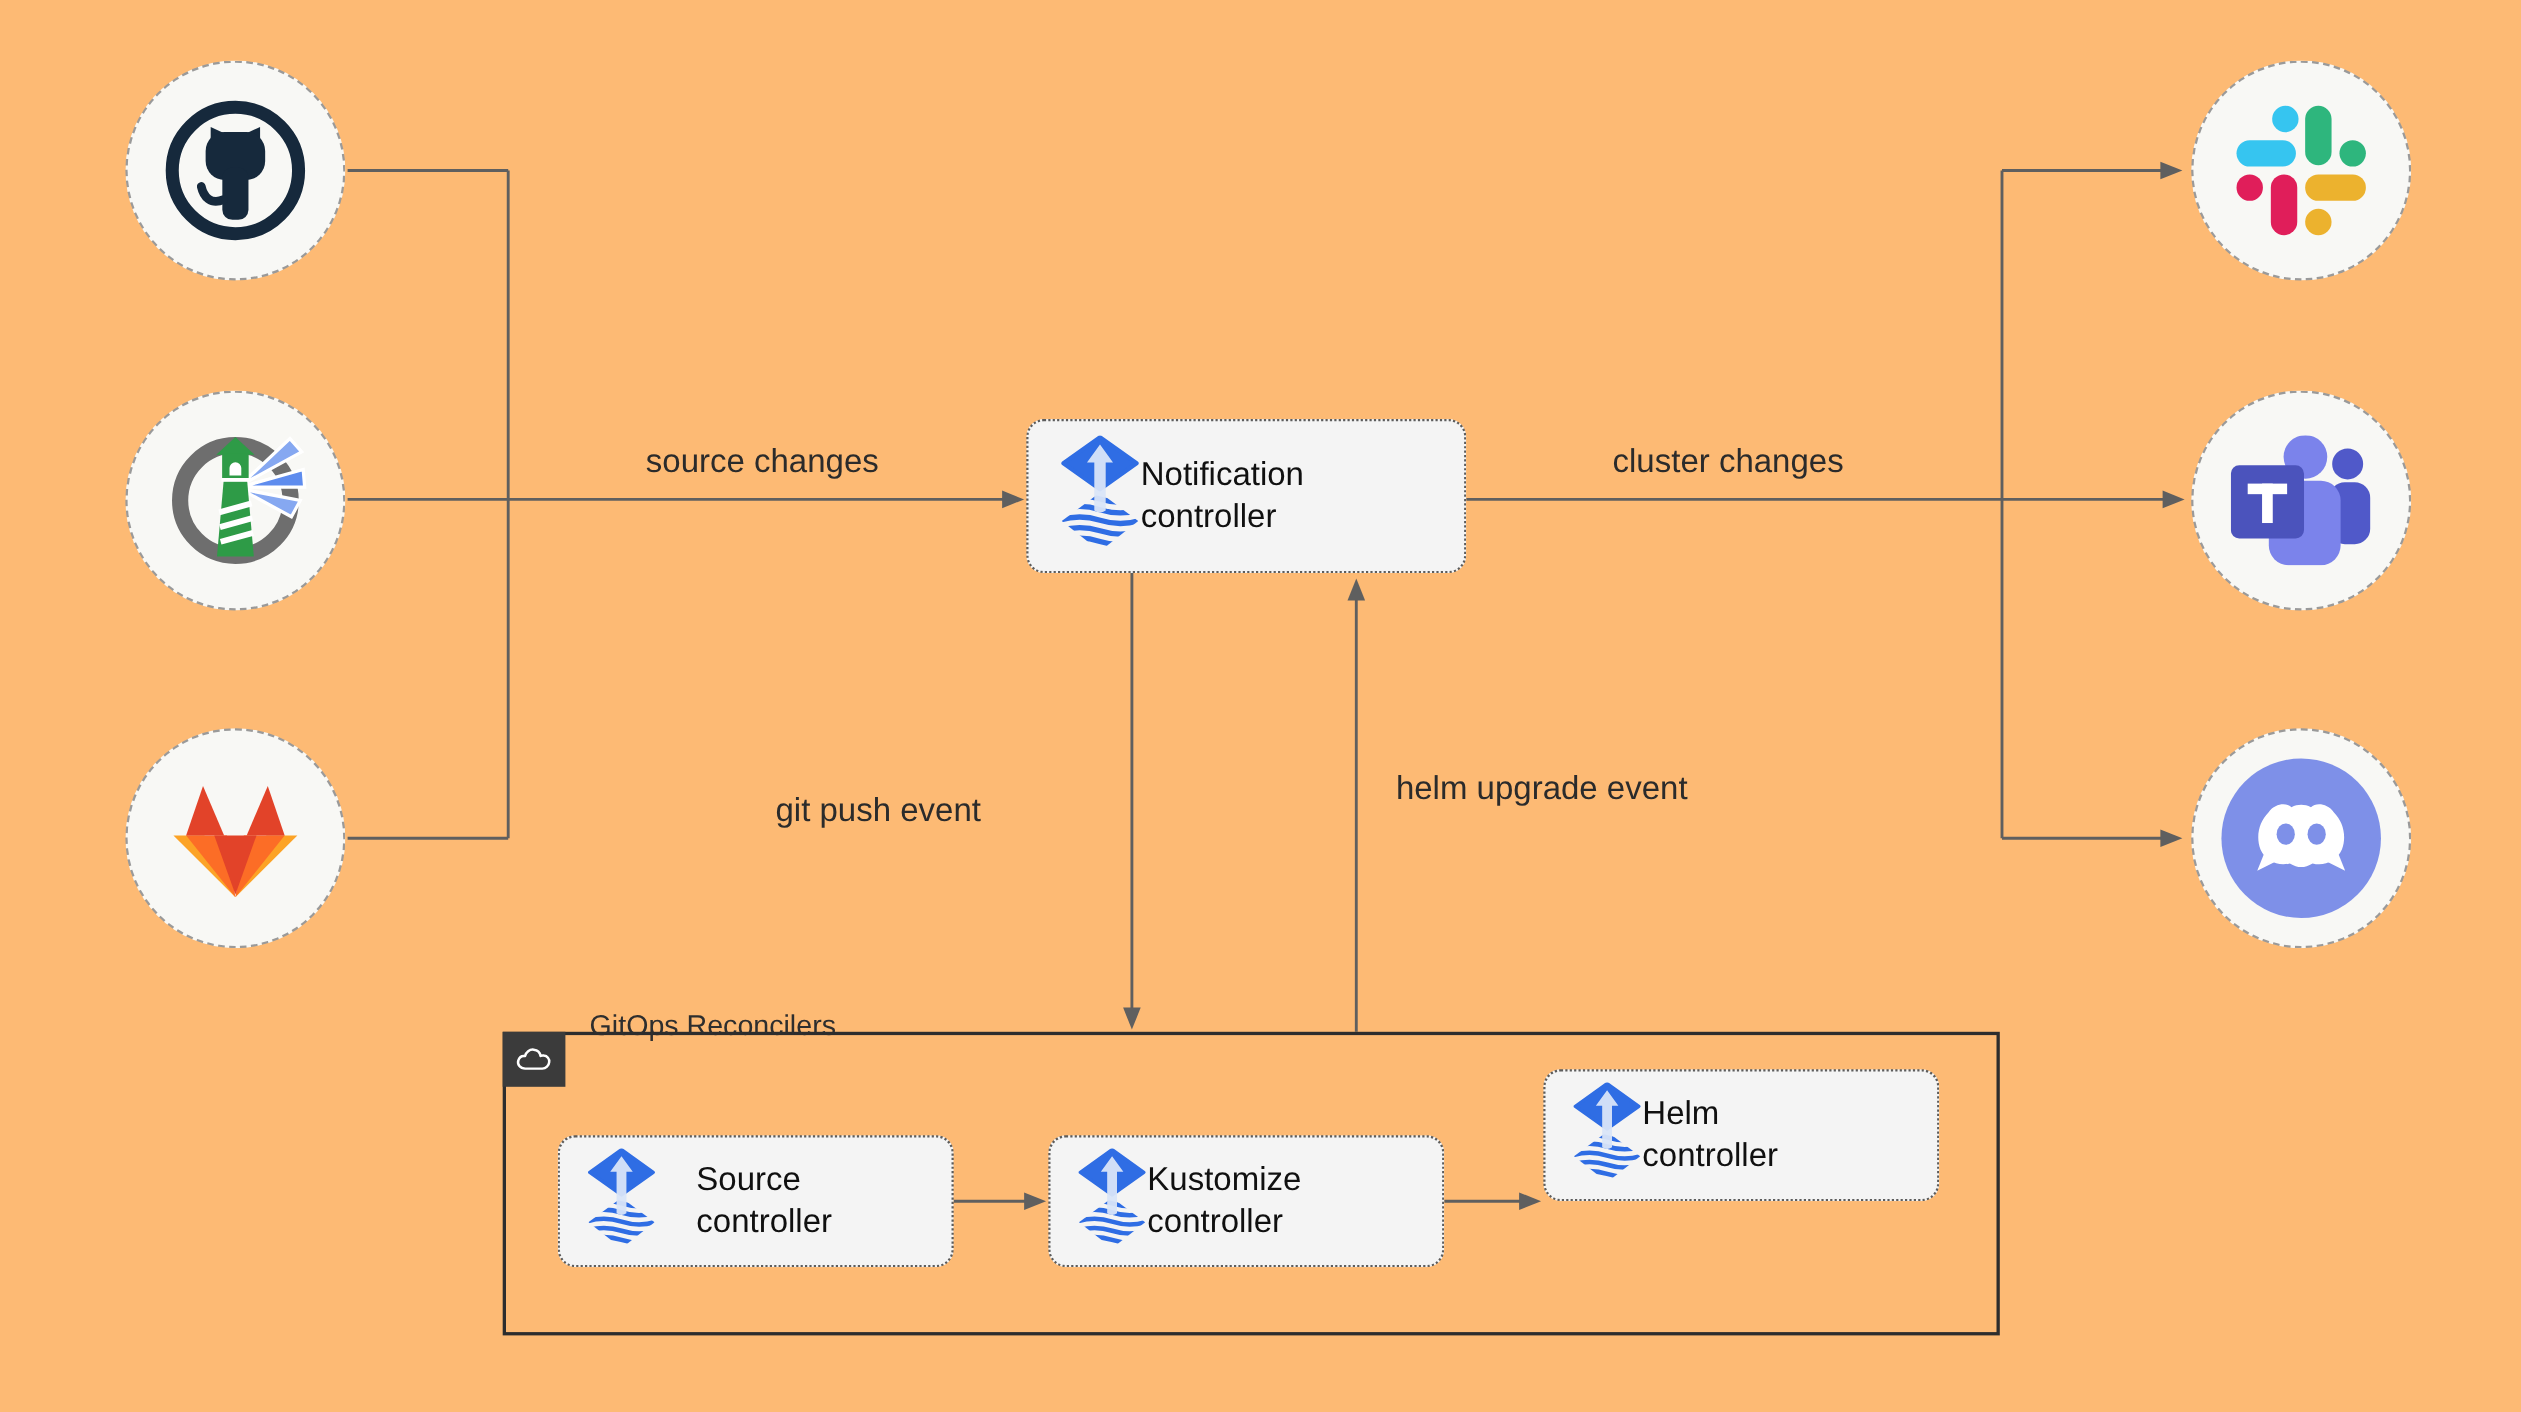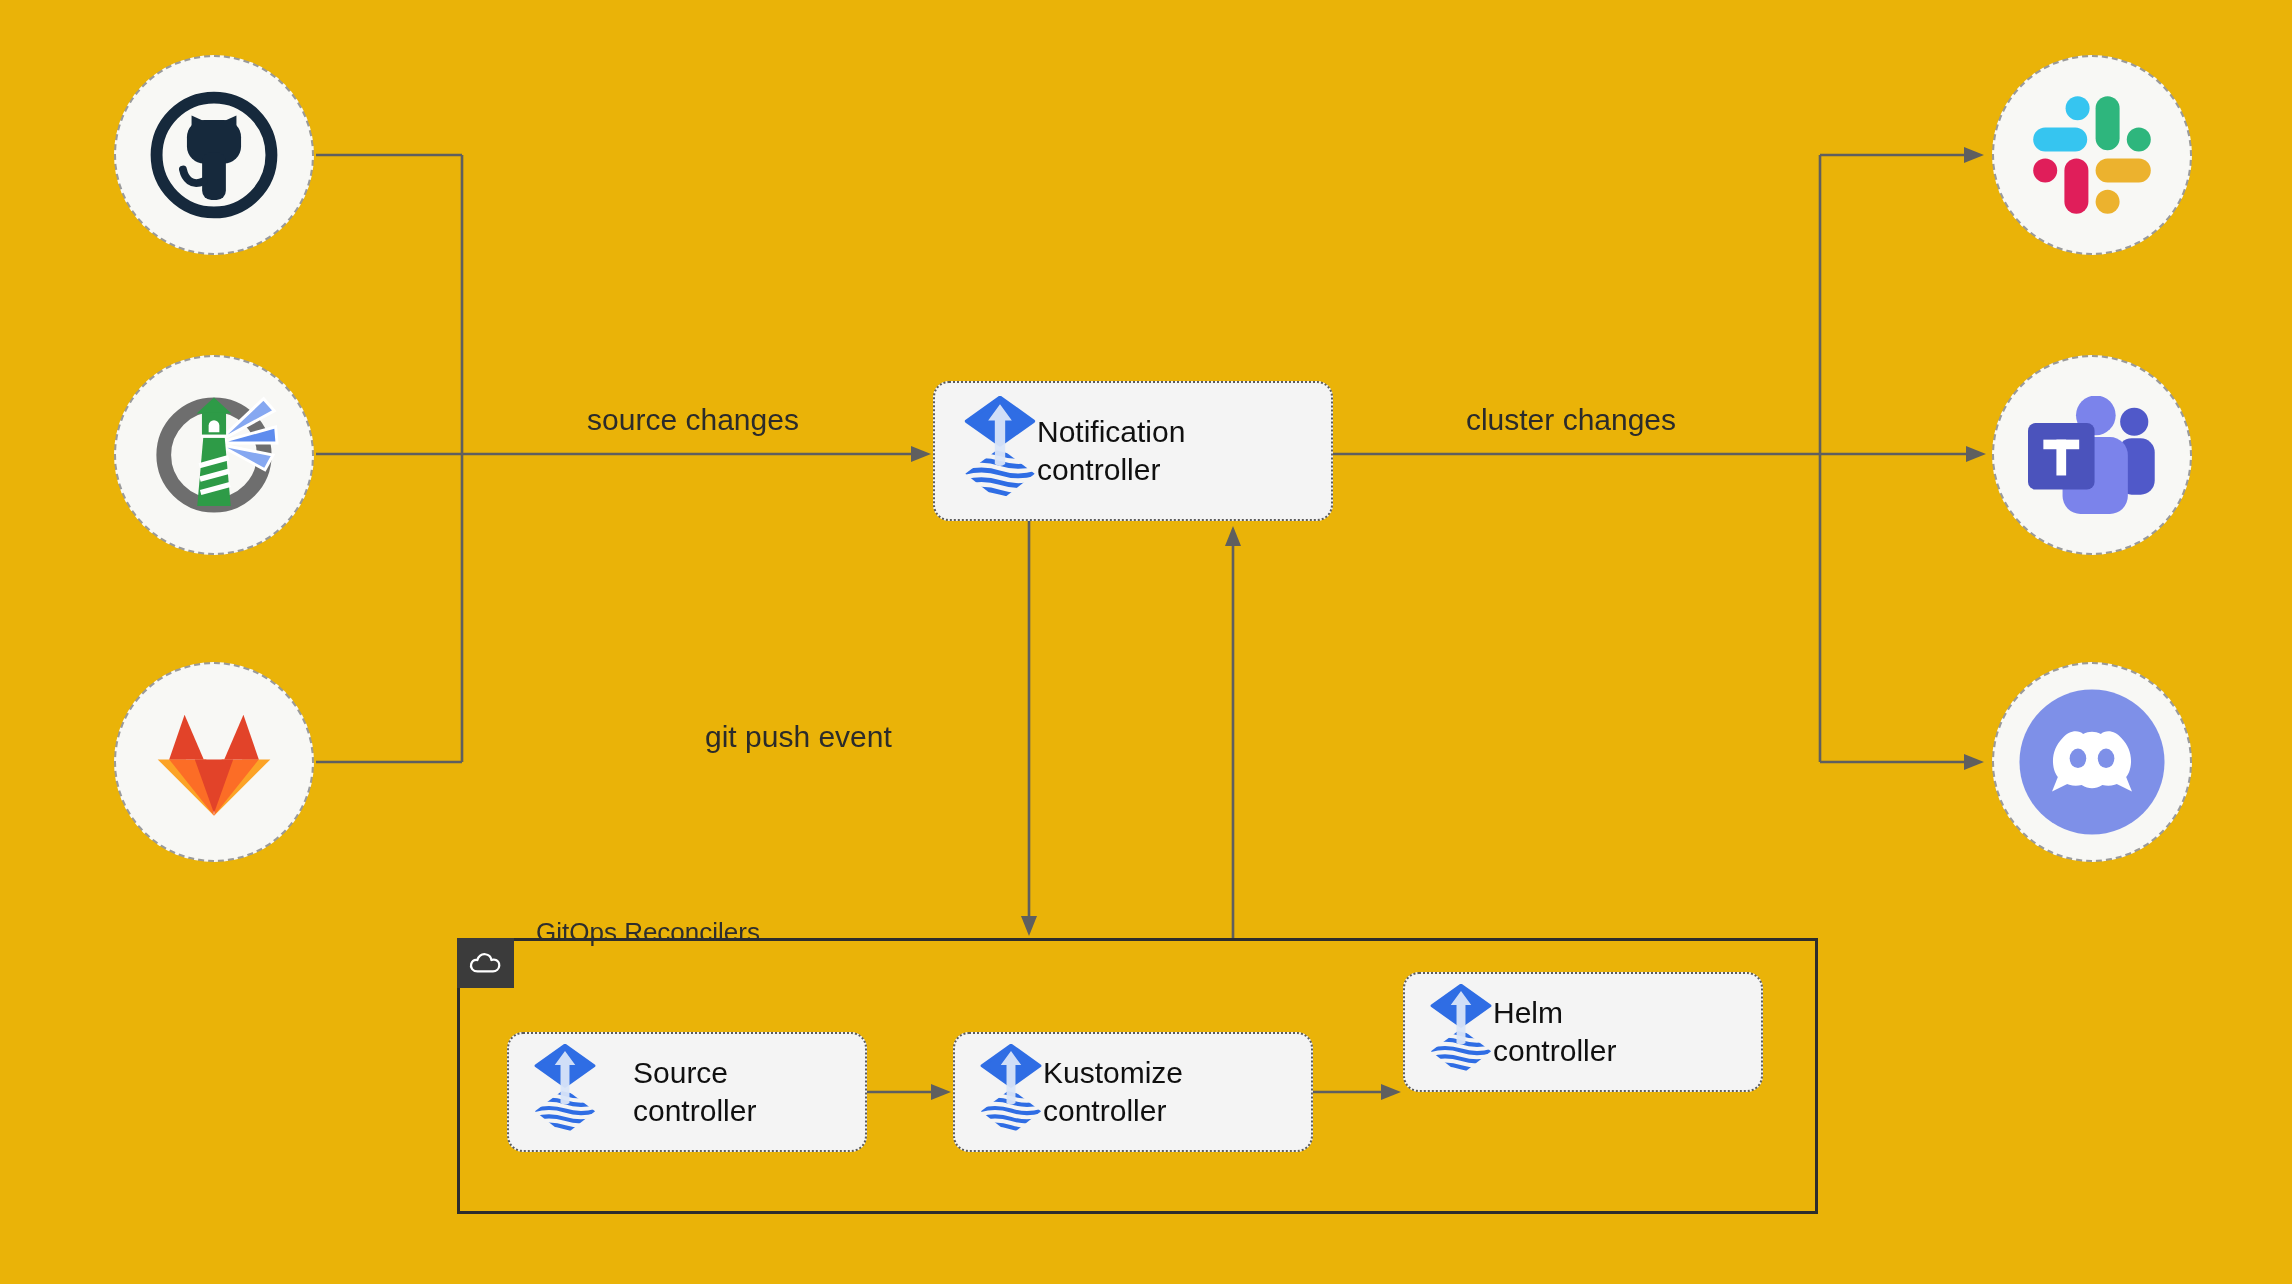--- a/index.html
+++ b/index.html
@@ -1,16 +1,16 @@
 <!DOCTYPE html>
 <html><head>
 <meta charset="utf-8">
 <style>
   html,body{margin:0;padding:0;background:#ffffff;}
-  .canvas{position:relative;width:2292px;height:1284px;background:#eab308;overflow:hidden;
+  .canvas{position:relative;width:2292px;height:1284px;background:#fdba74;overflow:hidden;
           font-family:"Liberation Sans","DejaVu Sans",sans-serif;text-decoration:underline;}
 
   
   svg.overlay{position:absolute;left:0;top:0;width:2292px;height:1284px;pointer-events:none;}
   .edge{stroke:#5f5f5f;stroke-width:2.6;fill:none;}
   .head{fill:#5f5f5f;stroke:none;}
 
   
   .node{position:absolute;width:200px;height:200px;border-radius:50%;
         border:2.5px dashed #9a9a9a;background:#f8f8f5;box-sizing:border-box;
@@ -96,20 +96,21 @@
 
     <path class="edge" d="M867,1092 H933"></path>
     <polygon class="head" points="951,1092 931,1084 931,1100"></polygon>
     <path class="edge" d="M1313,1092 H1383"></path>
     <polygon class="head" points="1401,1092 1381,1084 1381,1100"></polygon>
   </svg>
 
   <div class="edge-label lbl-source">source changes</div>
   <div class="edge-label lbl-cluster">cluster changes</div>
   <div class="edge-label lbl-gitpush">git push event</div>
+  <div class="edge-label lbl-helmup">helm upgrade event</div>
 
   <div class="node n-github">
     <svg width="132" height="132" viewBox="0 0 100 100">
       <circle cx="50" cy="50" r="43.5" fill="none" stroke="#16293c" stroke-width="9"></circle>
       <polygon points="33,20 33,34 46,26" fill="#16293c"></polygon>
       <polygon points="67,20 67,34 54,26" fill="#16293c"></polygon>
       <rect x="29.5" y="23.5" width="41" height="33" rx="13" fill="#16293c"></rect>
       <rect x="41" y="48" width="18" height="36" rx="7" fill="#16293c"></rect>
       <path d="M42,70 C33,74 28,68 26.5,61" stroke="#16293c" stroke-width="6" fill="none" stroke-linecap="round"></path>
     </svg>

